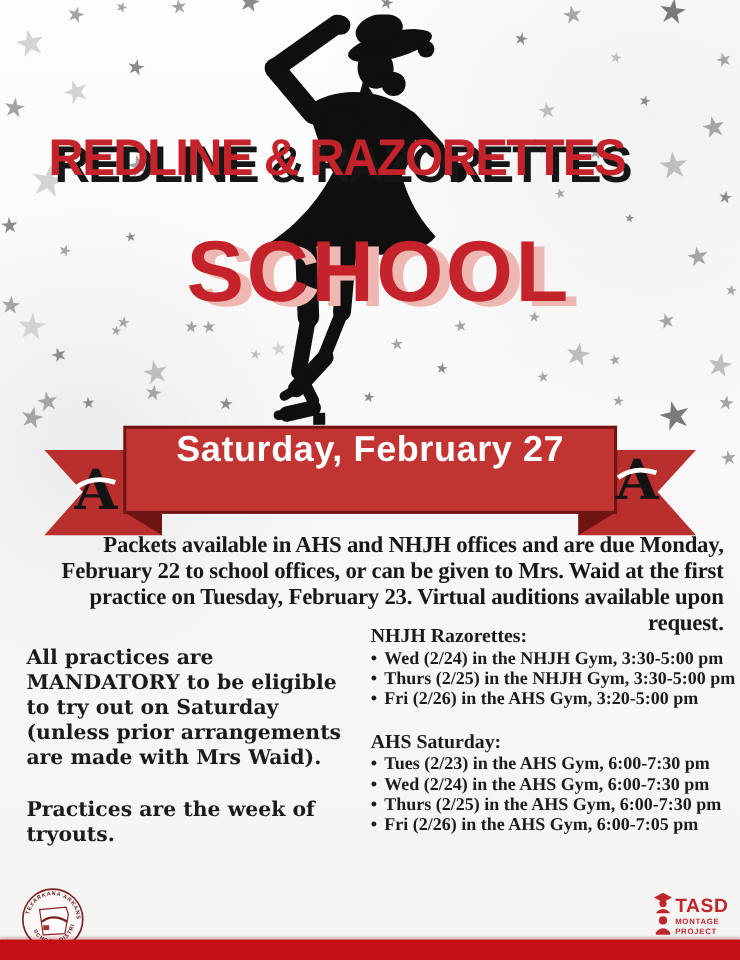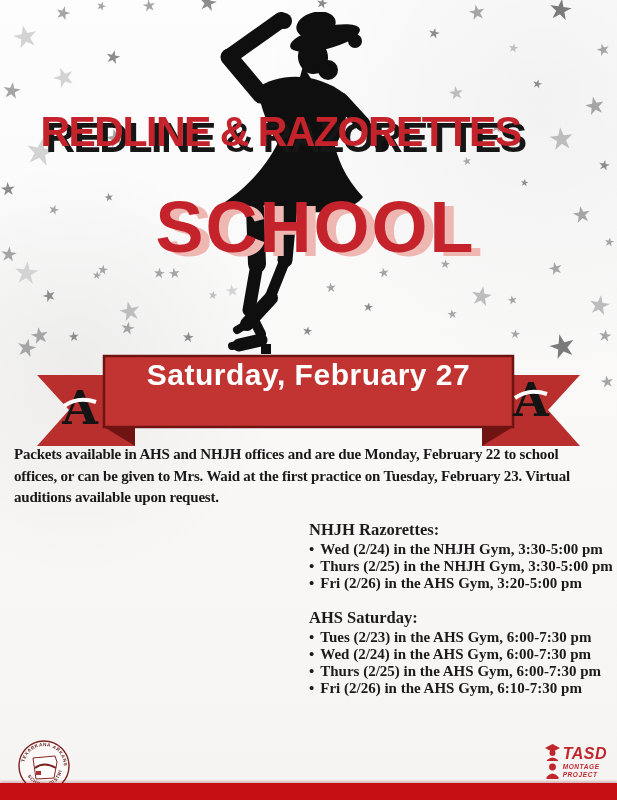--- a/index.html
+++ b/index.html
@@ -14,34 +14,34 @@
   .headline1{position:absolute;left:0;top:108px;width:617px;padding-right:56px;box-sizing:border-box;
     text-align:center;font-size:41px;font-weight:bold;letter-spacing:-1.5px;color:#c4232b;
     text-shadow:5px 6px 0 #161616;z-index:3;transform:scaleY(1.05);}
   .headline2{position:absolute;left:0;top:186px;width:617px;padding-left:14px;box-sizing:border-box;
     text-align:center;font-size:72px;font-weight:bold;letter-spacing:2px;color:#c4232b;
     text-shadow:9px 4px 0 #efb7b2;z-index:3;}
   .ribbon{position:absolute;left:0;top:348px;width:617px;height:110px;z-index:4;}
   .alogo{font-family:"DejaVu Serif",serif;font-weight:bold;font-size:46px;fill:#141414;}
   .banner-text{position:absolute;left:0;top:360px;width:617px;text-align:center;z-index:5;
     color:#ffffff;font-weight:bold;font-size:30px;line-height:30px;letter-spacing:0.5px;}
-  .intro{position:absolute;left:14px;top:444px;width:589px;text-align:left;z-index:5;
-    font-family:"Liberation Serif",serif;font-weight:bold;font-size:15px;line-height:21.5px;
+  .intro{position:absolute;left:14px;top:444px;width:589px;text-align:right;z-index:5;
+    font-family:"Liberation Serif",serif;font-weight:bold;font-size:19px;line-height:21.5px;
     letter-spacing:-0.2px;color:#181818;}
   .left-notes{position:absolute;left:22px;top:538px;width:276px;z-index:5;
     font-family:"DejaVu Serif",serif;font-weight:bold;font-size:17px;line-height:21px;color:#1b1b1b;}
   .left-notes p{margin:0 0 22px 0;}
   .schedule{position:absolute;left:309px;top:520px;z-index:5;color:#1b1b1b;
     font-family:"Liberation Serif",serif;font-weight:bold;}
   .gtitle{font-size:16.5px;line-height:19px;margin-bottom:2px;}
   .item{font-size:15px;line-height:17px;white-space:nowrap;}
   .blt{margin-right:6px;}
   .group{margin-bottom:16px;}
   .seal{position:absolute;left:16px;top:738px;width:56px;height:56px;z-index:5;}
-  .tasd{position:absolute;right:10px;top:744px;z-index:5;display:flex;align-items:center;gap:3px;font-style:italic;}
+  .tasd{position:absolute;right:10px;top:744px;z-index:5;display:flex;align-items:flex-end;gap:3px;}
   .tasd-text{color:#c0272d;line-height:1;}
   .tasd-t1{font-size:16px;font-weight:bold;letter-spacing:0.5px;}
   .tasd-t2,.tasd-t3{font-size:6.5px;font-weight:bold;letter-spacing:0.6px;margin-top:1.5px;}
   .bottom-bar{position:absolute;left:0;bottom:0;width:617px;height:17px;background:#c60f15;z-index:6;
     box-shadow:0 -2px 2px rgba(120,20,20,0.25);}
 </style>
 </head>
 <body>
 
 <div class="page">
@@ -162,34 +162,38 @@
     <text class="alogo" x="531" y="68" text-anchor="middle">A</text>
     <path d="M515,50 Q529,40 547,46" stroke="#ffffff" stroke-width="4" fill="none"></path>
   </svg>
 
   <div class="banner-text">
     <div>Saturday, February 27</div>
   </div>
 
   <div class="intro">Packets available in AHS and NHJH offices and are due Monday, February 22 to school offices, or can be given to Mrs. Waid at the first practice on Tuesday, February 23. Virtual auditions available upon request.</div>
 
+  <div class="left-notes">
+    <p>All practices are MANDATORY to be eligible to try out on Saturday (unless prior arrangements are made with Mrs Waid).</p>
+    <p>Practices are the week of tryouts.</p>
+  </div>
 
   <div class="schedule">
     <div class="group">
       <div class="gtitle">NHJH Razorettes:</div>
       <div class="item"><span class="blt">•</span><span>Wed (2/24) in the NHJH Gym, 3:30-5:00 pm</span></div>
       <div class="item"><span class="blt">•</span><span>Thurs (2/25) in the NHJH Gym, 3:30-5:00 pm</span></div>
       <div class="item"><span class="blt">•</span><span>Fri (2/26) in the AHS Gym, 3:20-5:00 pm</span></div>
     </div>
     <div class="group">
       <div class="gtitle">AHS Saturday:</div>
       <div class="item"><span class="blt">•</span><span>Tues (2/23) in the AHS Gym, 6:00-7:30 pm</span></div>
       <div class="item"><span class="blt">•</span><span>Wed (2/24) in the AHS Gym, 6:00-7:30 pm</span></div>
       <div class="item"><span class="blt">•</span><span>Thurs (2/25) in the AHS Gym, 6:00-7:30 pm</span></div>
-      <div class="item"><span class="blt">•</span><span>Fri (2/26) in the AHS Gym, 6:10-7:30 pm</span></div>
+      <div class="item"><span class="blt">•</span><span>Fri (2/26) in the AHS Gym, 6:00-7:05 pm</span></div>
     </div>
   </div>
 
   <svg class="seal" viewBox="0 0 56 56">
     <defs>
       <path id="sealTop" d="M8,28 A20,20 0 0 1 48,28"></path>
       <path id="sealBot" d="M10,30 A18,18 0 0 0 46,30"></path>
     </defs>
     <circle cx="28" cy="28" r="25" fill="#fbf8f7" stroke="#7b2220" stroke-width="1.4"></circle>
     <text font-size="4.6" fill="#5d1a18" font-weight="bold" letter-spacing="0.6">

